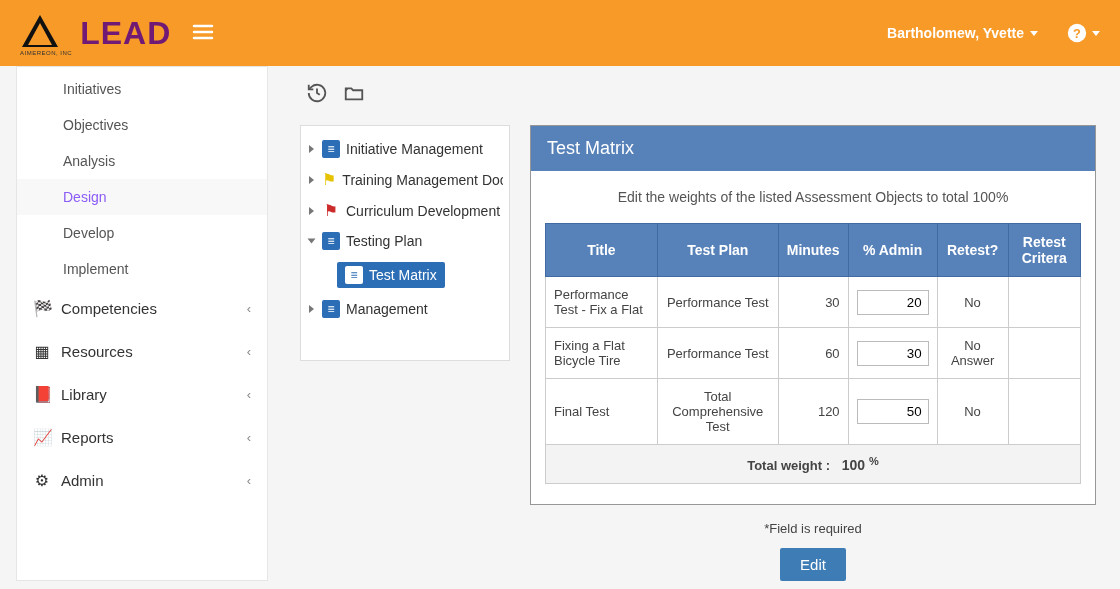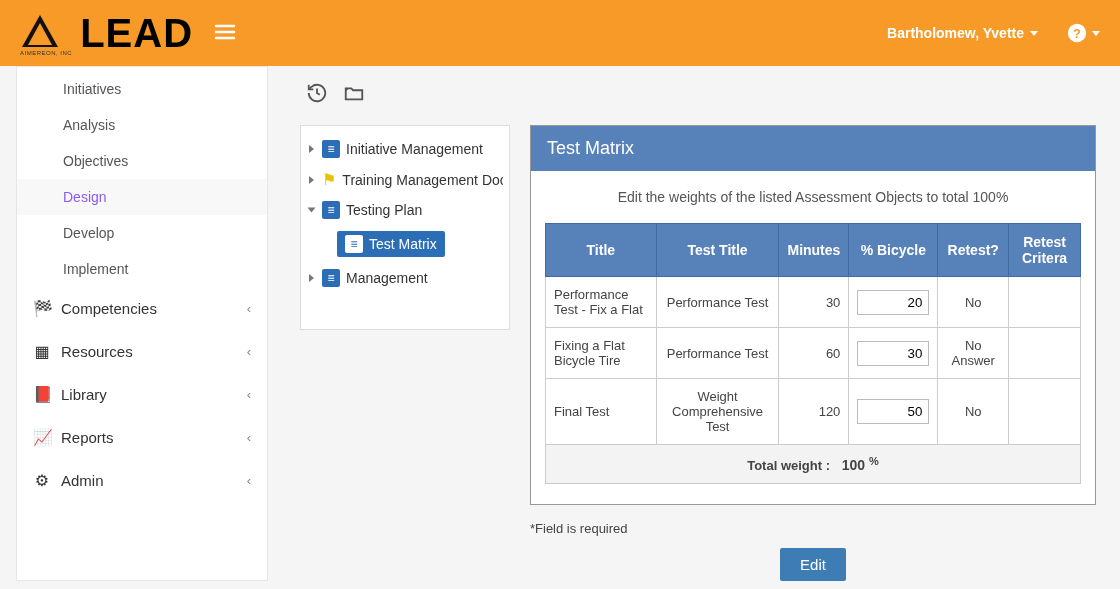--- a/index.html
+++ b/index.html
@@ -1,19 +1,19 @@
 <!DOCTYPE html>
 <html><head>
 <meta charset="utf-8">
 <style>
   * { box-sizing: border-box; margin: 0; padding: 0; }
   body { font-family: "Segoe UI", Arial, sans-serif; background: #f5f5f5; color: #333; font-size: 14px; }
   .topbar { background: #f79a28; height: 66px; display: flex; align-items: center; padding: 0 20px; color: #fff; }
   .logo-group { display: flex; align-items: center; gap: 8px; }
-  .logo-text { color: #000000; font-weight: 800; font-size: 40px; letter-spacing: 1px; display: flex; align-items: center; }
+  .logo-text { color: #701a75; font-weight: 800; font-size: 32px; letter-spacing: 1px; display: flex; align-items: center; }
   .logo-tri { width: 40px; height: 40px; }
   .logo-sub { font-size: 6px; color: #333; text-align: center; margin-top: -4px; letter-spacing: 0.5px;}
   .hamburger { margin-left: 20px; cursor: pointer; }
   .spacer { flex: 1; }
   .user { font-weight: 700; display: flex; align-items: center; gap: 6px; cursor: pointer; margin-right: 28px; }
   .help { display: flex; align-items: center; gap: 4px; cursor: pointer; }
   .caret { width: 0; height: 0; border-left: 4px solid transparent; border-right: 4px solid transparent; border-top: 5px solid #fff; display: inline-block; }
 
   .layout { display: flex; }
   .sidebar { width: 252px; background: #fff; border: 1px solid #e6e6e6; padding: 4px 0 20px 0; margin: 0 0 40px 16px; }
@@ -42,21 +42,21 @@
 
   table.grid { width: 100%; border-collapse: collapse; padding-left: 35px; }
   table.grid th { background: #5781b9; color: #fff; font-weight: 600; padding: 10px 8px; border: 1px solid #3f6aa3; text-align:center; font-size:14px;}
   table.grid td { border: 1px solid #ccc; padding: 10px 8px; text-align: center; color:#444; font-size:13px;}
   table.grid td.title { text-align: left; }
   table.grid input[type=text] { width: 72px; padding: 4px 6px; text-align: right; border: 1px solid #bbb; }
   .total-row td { background: #f3f3f3; text-align: right; padding: 14px 16px; font-weight:600; color:#333;}
   .total-row .pct { font-size: 11px; vertical-align: super; margin-left:2px;}
   .total-row .val { font-size:14px; margin: 0 2px 0 8px; }
 
-  .req-note { text-align: left; margin-top: 16px; font-size: 13px; color:#444;}
+  .req-note { text-align: center; margin-top: 16px; font-size: 13px; color:#444;}
   .edit-btn { display: block; margin: 12px auto 0; background: #3e7cb5; color: #fff; border: none; padding: 8px 20px; font-size: 15px; cursor: pointer; border-radius: 2px;}
 
   
   .doc-ic { width:18px; height:18px; border-radius:2px; display:inline-flex; align-items:center; justify-content:center; color:#fff; font-size:12px;}
   .doc-blue { background:#2b6eb5; }
   .doc-flag-y::before { content:"⚑"; color:#e6c200; font-size:16px;}
   .doc-flag-r::before { content:"⚑"; color:#cc2b2b; font-size:16px;}
   .doc-blue::before { content:"≡"; }
   .flag-box { width:18px; text-align:center;}
 </style>
@@ -90,22 +90,22 @@
         <text x="12" y="17" text-anchor="middle" font-size="14" font-weight="700" fill="#f79a28">?</text>
       </svg>
     <span class="caret"></span>
   </div>
 </div>
 
 <div class="layout">
 
   <div class="sidebar">
     <div class="sb-item">Initiatives</div>
+    <div class="sb-item">Objectives</div>
     <div class="sb-item">Analysis</div>
-    <div class="sb-item">Objectives</div>
     <div class="sb-item active">Design</div>
     <div class="sb-item">Develop</div>
     <div class="sb-item">Implement</div>
 
     <div class="sb-header">
       <span class="icon">🏁</span>
       <span>Competencies</span>
       <span class="chev">‹</span>
     </div>
     <div class="sb-header">
@@ -154,20 +154,25 @@
           <span class="tree-toggle"></span>
           <span class="doc-ic doc-blue"></span>
           <span>Initiative Management</span>
         </div>
         <div class="tree-item">
           <span class="tree-toggle"></span>
           <span class="flag-box doc-flag-y"></span>
           <span>Training Management Doc</span>
         </div>
         <div class="tree-item">
+          <span class="tree-toggle"></span>
+          <span class="flag-box doc-flag-r"></span>
+          <span>Curriculum Development</span>
+        </div>
+        <div class="tree-item">
           <span class="tree-toggle open"></span>
           <span class="doc-ic doc-blue"></span>
           <span>Testing Plan</span>
         </div>
         <div class="tree-item child selected">
           <span class="label-box">
             <span class="doc-ic doc-blue" style="background:#fff;color:#2b6eb5"></span>
             <span>Test Matrix</span>
           </span>
         </div>
@@ -180,23 +185,23 @@
 
       <div style="flex:1">
         <div class="panel">
           <div class="panel-head">Test Matrix</div>
           <div class="panel-body">
             <div class="panel-sub">Edit the weights of the listed Assessment Objects to total 100%</div>
             <table class="grid">
               <thead>
                 <tr>
                   <th>Title</th>
-                  <th>Test Title</th>
+                  <th>Test Plan</th>
                   <th>Minutes</th>
-                  <th>% Bicycle</th>
+                  <th>% Admin</th>
                   <th>Retest?</th>
                   <th>Retest Critera</th>
                 </tr>
               </thead>
               <tbody>
                 <tr>
                   <td class="title">Performance Test - Fix a Flat</td>
                   <td>Performance Test</td>
                   <td style="text-align:right">30</td>
                   <td><input type="text" value="20" style=""></td>
@@ -206,21 +211,21 @@
                 <tr>
                   <td class="title">Fixing a Flat Bicycle Tire</td>
                   <td>Performance Test</td>
                   <td style="text-align:right">60</td>
                   <td><input type="text" value="30" style=""></td>
                   <td>No Answer</td>
                   <td></td>
                 </tr>
                 <tr>
                   <td class="title">Final Test</td>
-                  <td>Weight Comprehensive Test</td>
+                  <td>Total Comprehensive Test</td>
                   <td style="text-align:right">120</td>
                   <td><input type="text" value="50" style=""></td>
                   <td>No</td>
                   <td></td>
                 </tr>
                 <tr class="total-row">
                   <td colspan="6">
                     <span>Total weight :</span>
                     <span class="val">100</span><span class="pct">%</span>
                   </td>

